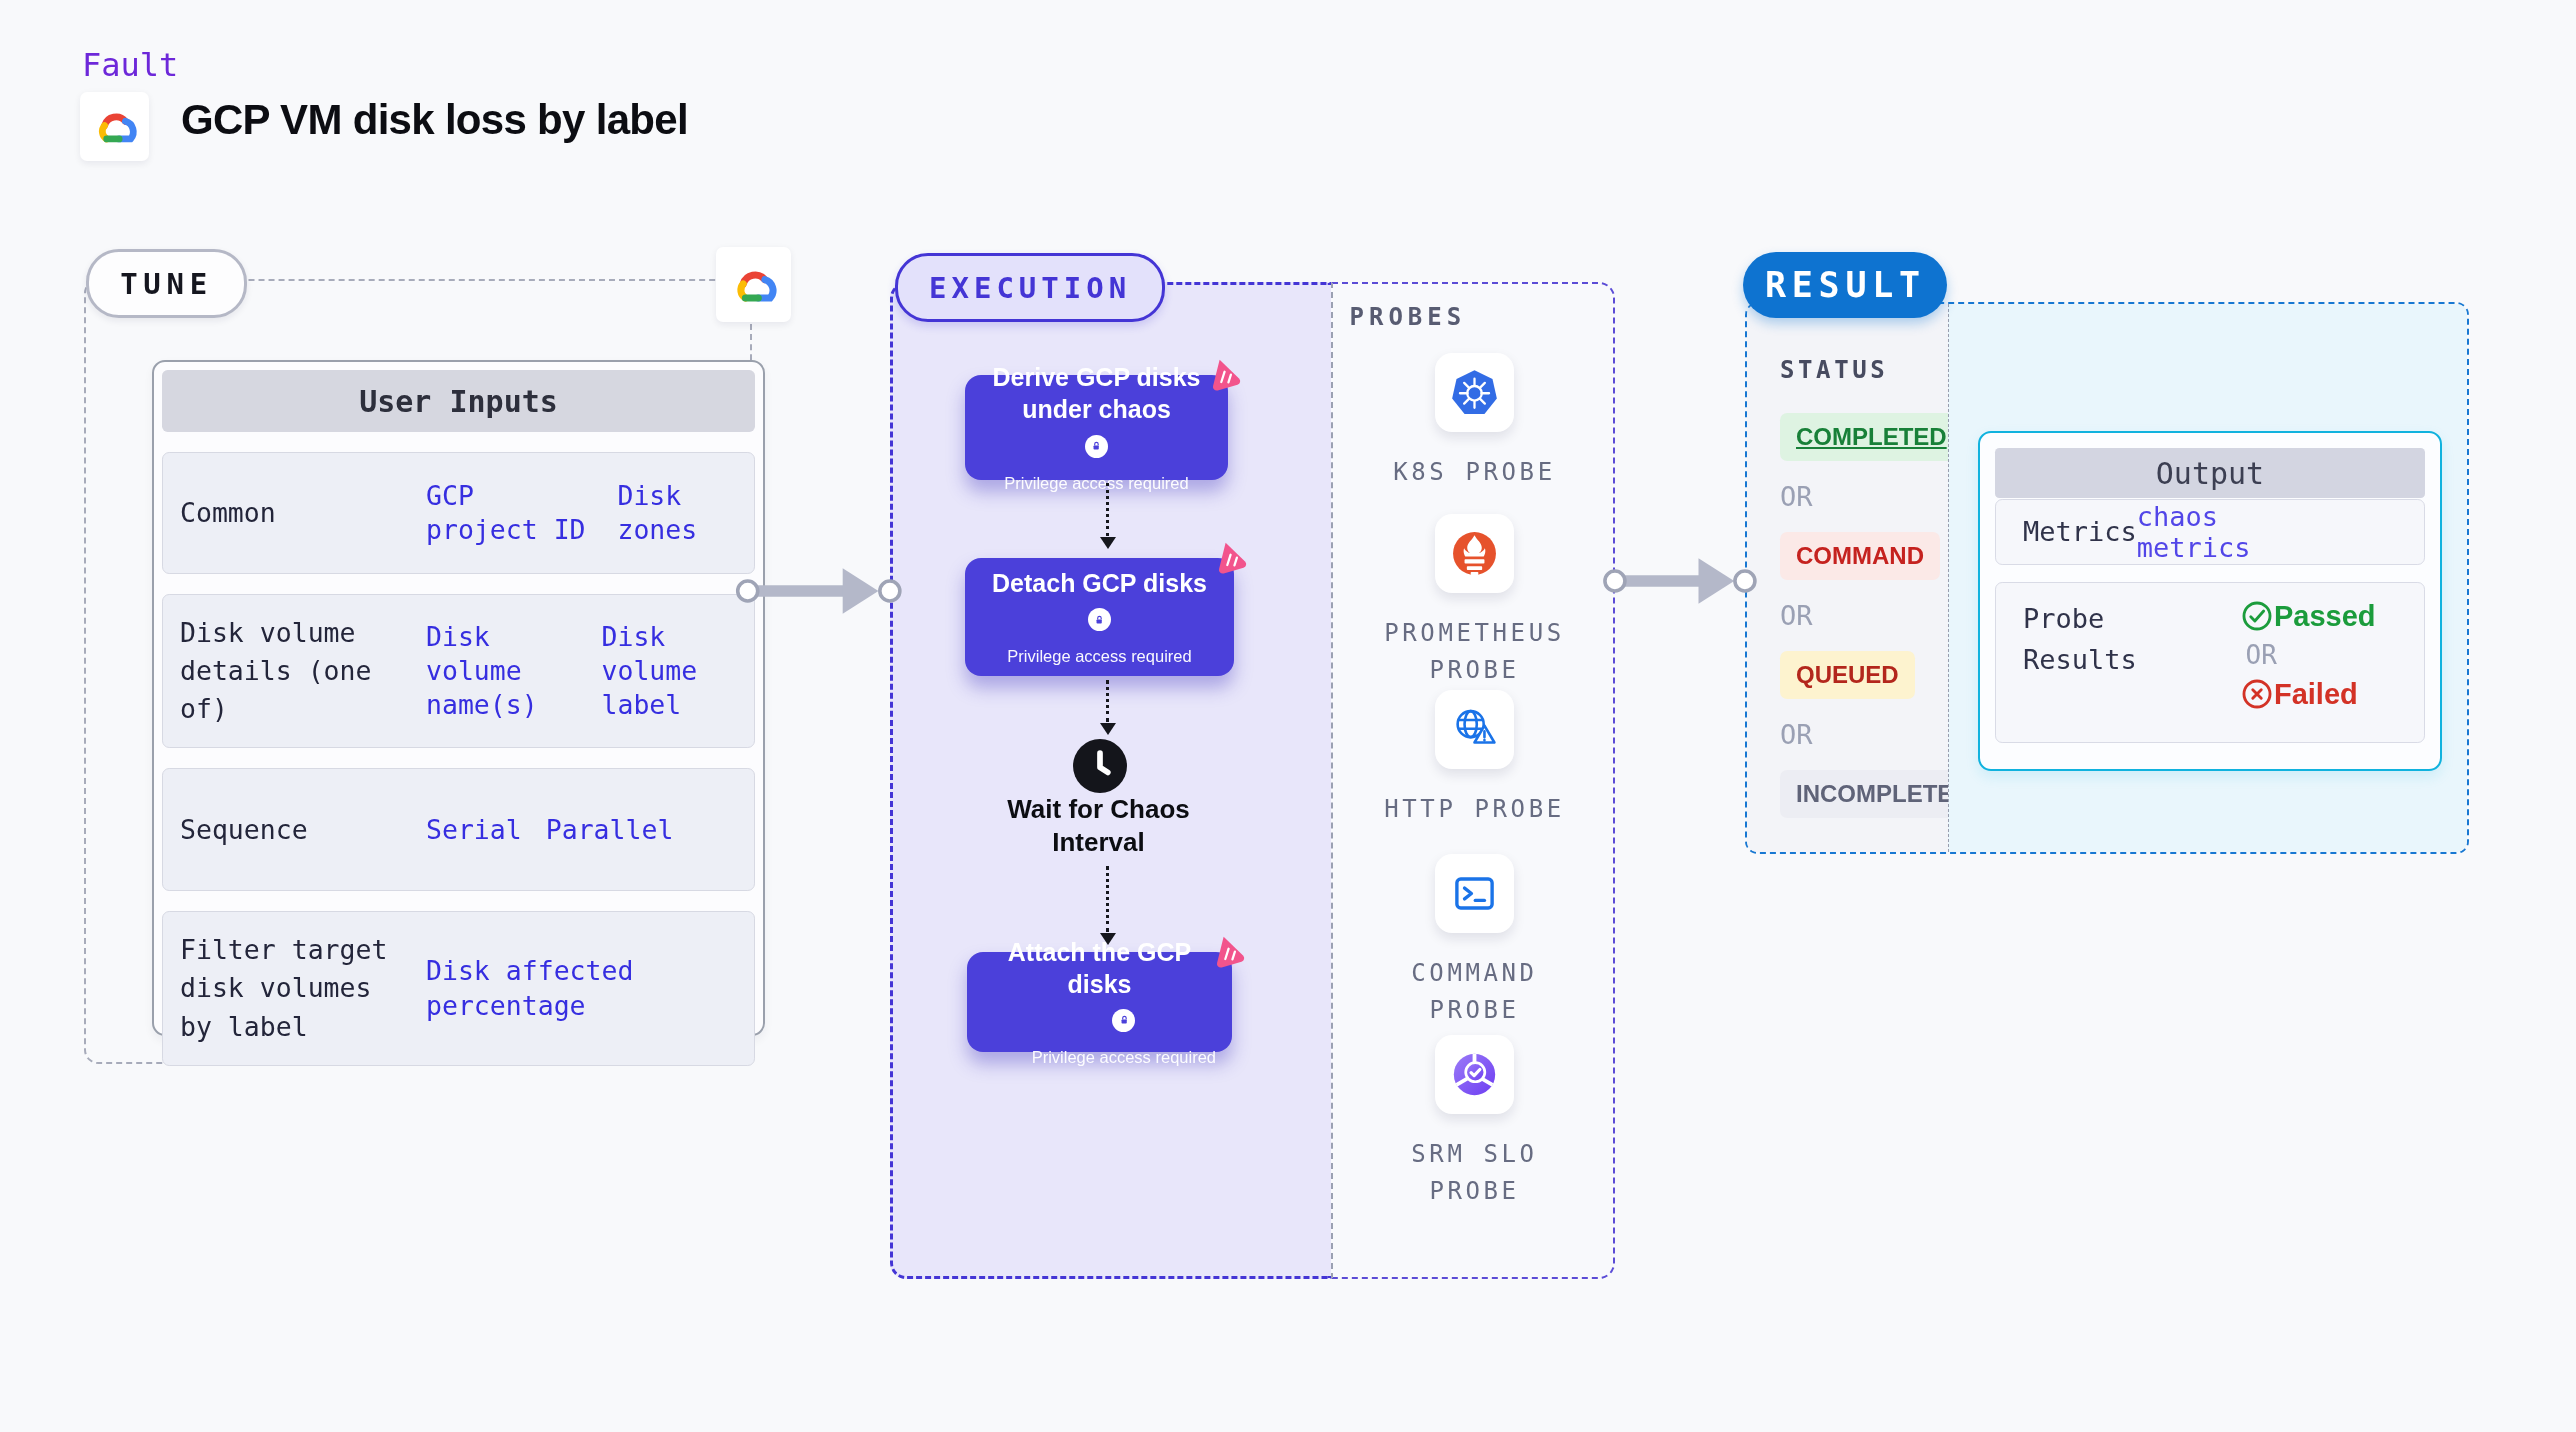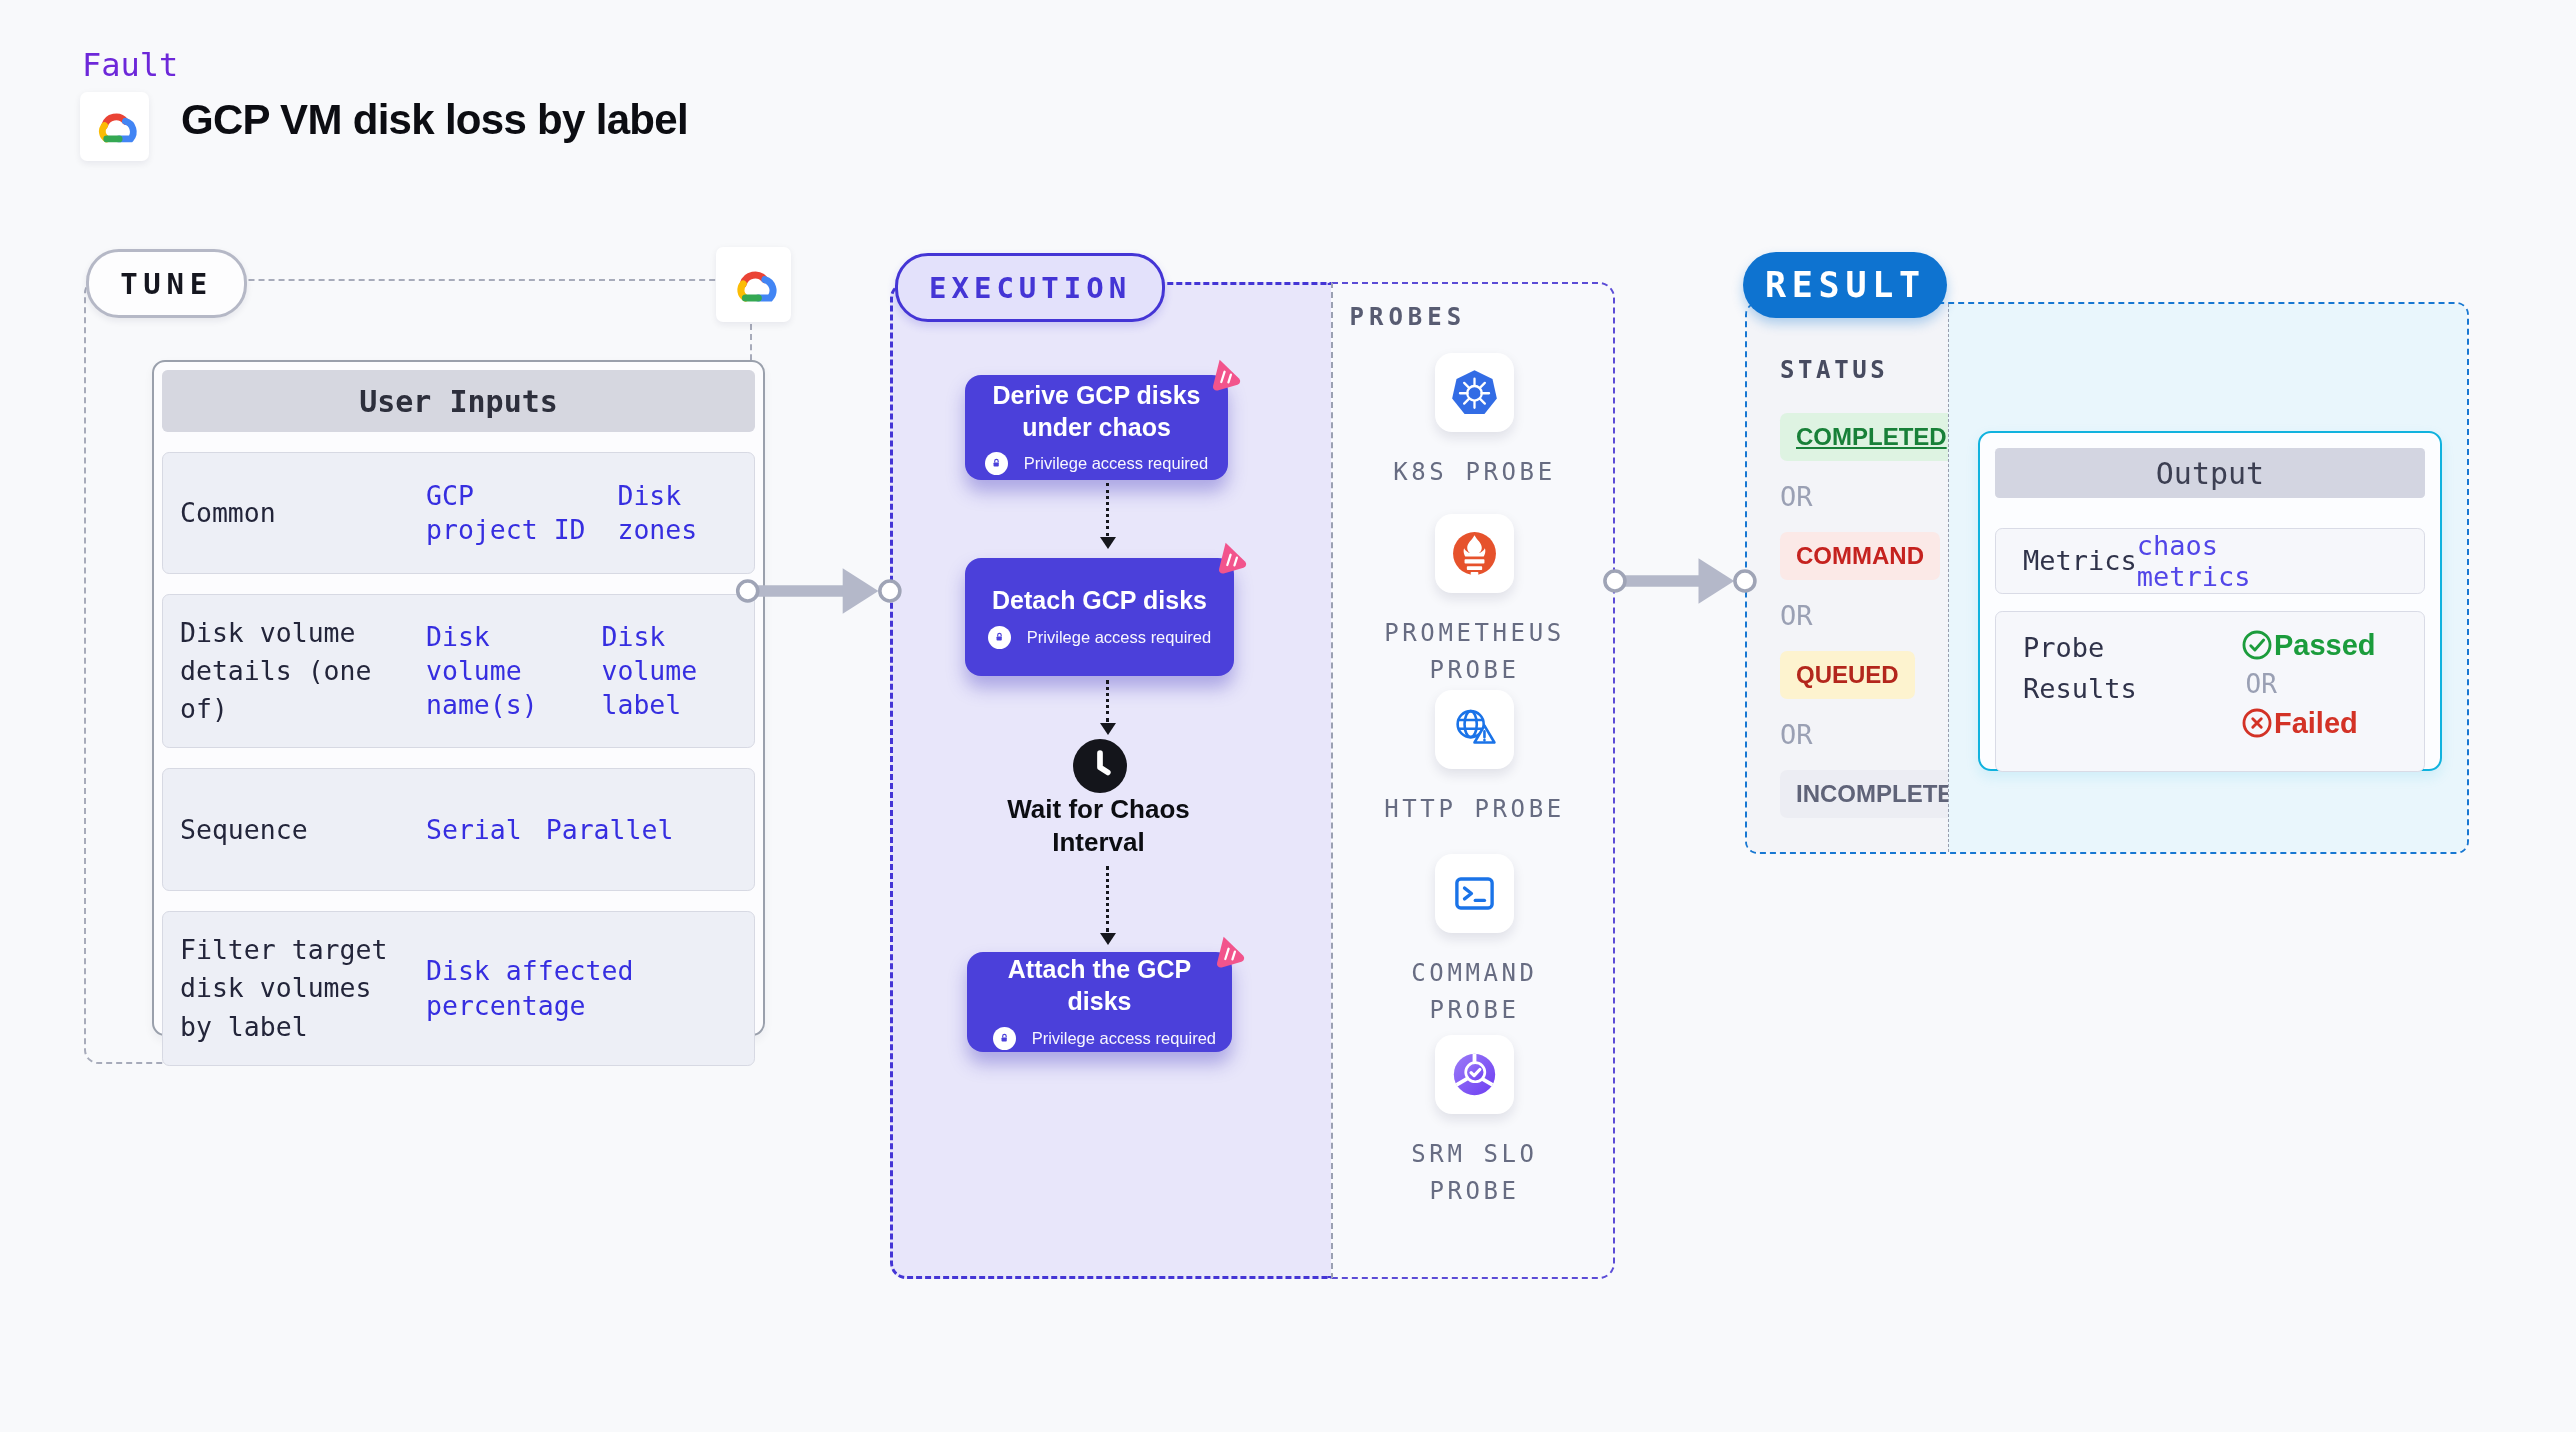--- a/index.html
+++ b/index.html
@@ -48,21 +48,21 @@
   .conn{position:absolute;z-index:7;}
 
   
   .exec-region{position:absolute;left:890px;top:282px;width:441px;height:997px;background:#e8e6fa;
                border:3.6px dashed #4435d5;border-right:none;border-radius:16px 0 0 16px;box-sizing:border-box;}
   .node{position:absolute;background:#4b40da;border-radius:16px;color:#fff;display:flex;flex-direction:column;
         align-items:center;justify-content:center;padding:10px 16px;box-sizing:border-box;
         box-shadow:0 11.5px 18.6px rgba(60,50,190,.35);}
   .node-title{font-family:"Liberation Sans","DejaVu Sans",sans-serif;font-weight:bold;font-size:25px;
               line-height:1.27;text-align:center;}
-  .priv{display:flex;align-items:center;gap:16px;margin-top:8.6px;}
+  .priv{display:flex;align-items:center;gap:16px;margin-top:8.6px;flex-direction:column;}
   .priv-circle{width:23px;height:23px;border-radius:50%;background:#fff;display:flex;align-items:center;justify-content:center;}
   .priv-text{font-family:"Liberation Sans","DejaVu Sans",sans-serif;font-size:16.5px;color:rgba(255,255,255,.96);}
   .node-derive{left:72px;top:90px;width:263px;height:105px;}
   .node-detach{left:72px;top:273px;width:269px;height:118px;}
   .node-attach{left:74px;top:667px;width:265px;height:100px;align-items:flex-end;}
   .chaos-badge{position:absolute;top:-21.5px;right:-17px;width:42px;height:42px;z-index:-0;}
   .dotted{position:absolute;left:204px;width:21.5px;display:flex;flex-direction:column;align-items:center;}
   .dot-line{border-left:3.6px dotted #16171d;width:0;}
   .dot-head{width:0;height:0;border-left:8px solid transparent;border-right:8px solid transparent;
             border-top:12px solid #16171d;margin-top:1.4px;}
@@ -95,21 +95,21 @@
                 padding:10px 16px;border-radius:7.2px;white-space:nowrap;}
   .st-success{background:#def3e2;color:#188038;text-decoration:underline;}
   .st-error{background:#fbe9e7;color:#c5221f;}
   .st-warning{background:#fdf3cf;color:#b3261c;}
   .st-muted{background:#ecedf3;color:#5f6378;}
   .or{font-size:27px;color:#9aa0b4;margin:20px 0;}
   .output-area{flex:1;background:#e9f6fc;border-left:1.4px dashed #989dae;border-radius:0 10px 10px 0;position:relative;}
   .output-card{position:absolute;left:29px;top:127px;width:464px;height:340px;box-sizing:border-box;background:#fcfdff;
                border:2.9px solid #10b2de;border-radius:13px;padding:15px;box-shadow:0 5.7px 13px rgba(16,178,222,.12);}
   .output-header{height:50px;background:#d3d5e1;border-radius:4.3px;display:flex;align-items:center;justify-content:center;
-                 font-size:30px;color:#3c3f52;margin-bottom:30px;}
+                 font-size:30px;color:#3c3f52;margin-bottom:1px;}
   .o-row{background:#f6f7fb;border:1.4px solid #d9dbe6;border-radius:7.2px;box-sizing:border-box;display:flex;
          padding:0 27px;align-items:center;}
   .o-metrics{height:66px;margin-bottom:17px;}
   .o-label{font-size:27px;color:#30334a;line-height:1.5;}
   .o-link{font-size:27px;color:#5246e8;margin-left:auto;margin-right:50px;}
   .o-probe{height:161px;align-items:flex-start;padding-top:16px;}
   .o-probe .o-label{width:179px;}
   .pr-col{margin-left:auto;margin-right:21.5px;display:flex;flex-direction:column;align-items:flex-start;gap:7.2px;}
   .pr-line{display:flex;align-items:center;gap:0;}
   .pr-passed{font-family:"Liberation Sans","DejaVu Sans",sans-serif;font-weight:bold;font-size:29px;color:#1b9c3c;}

